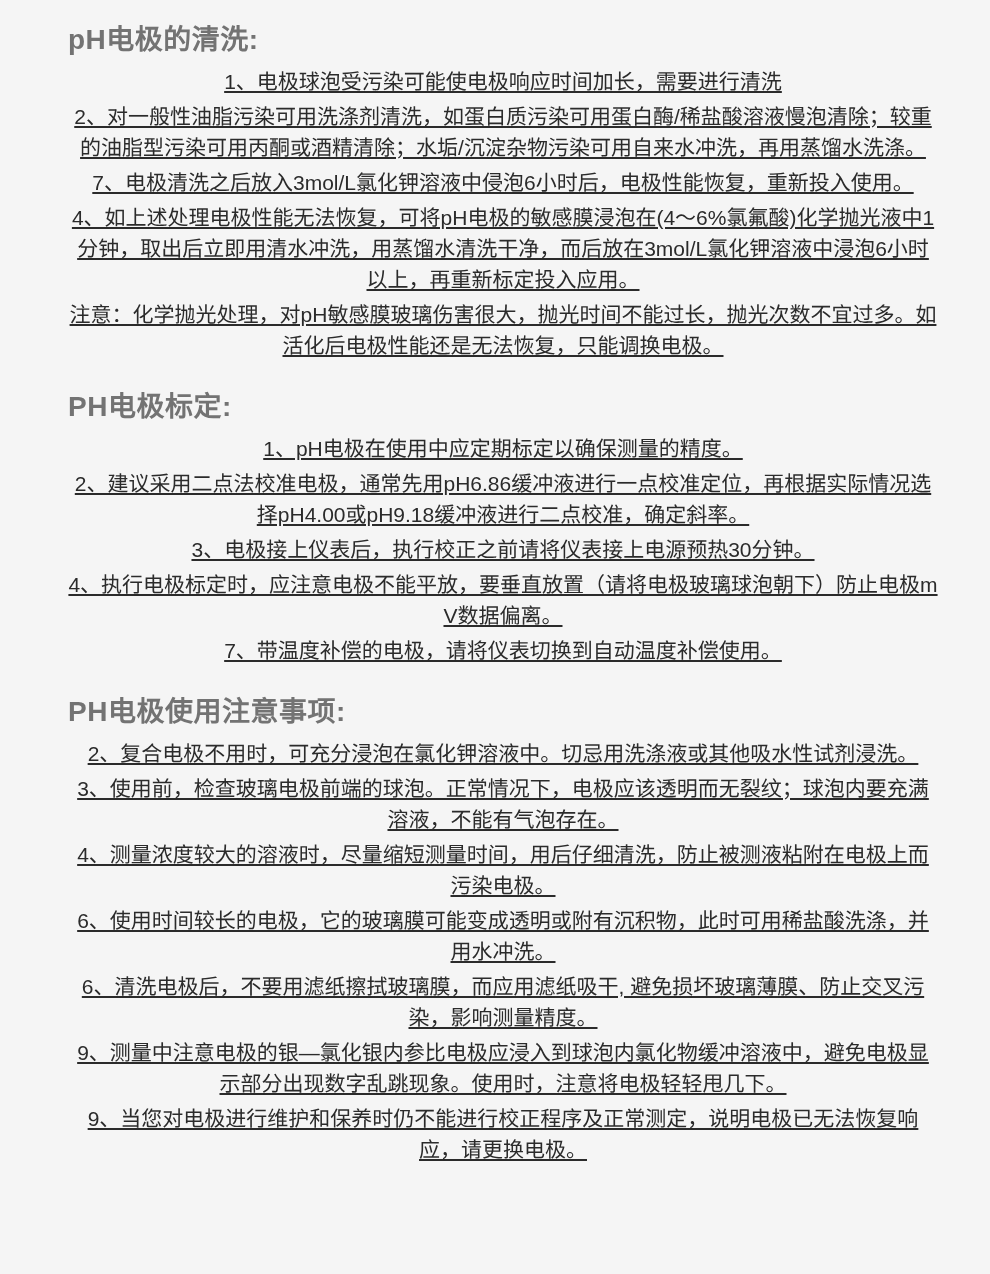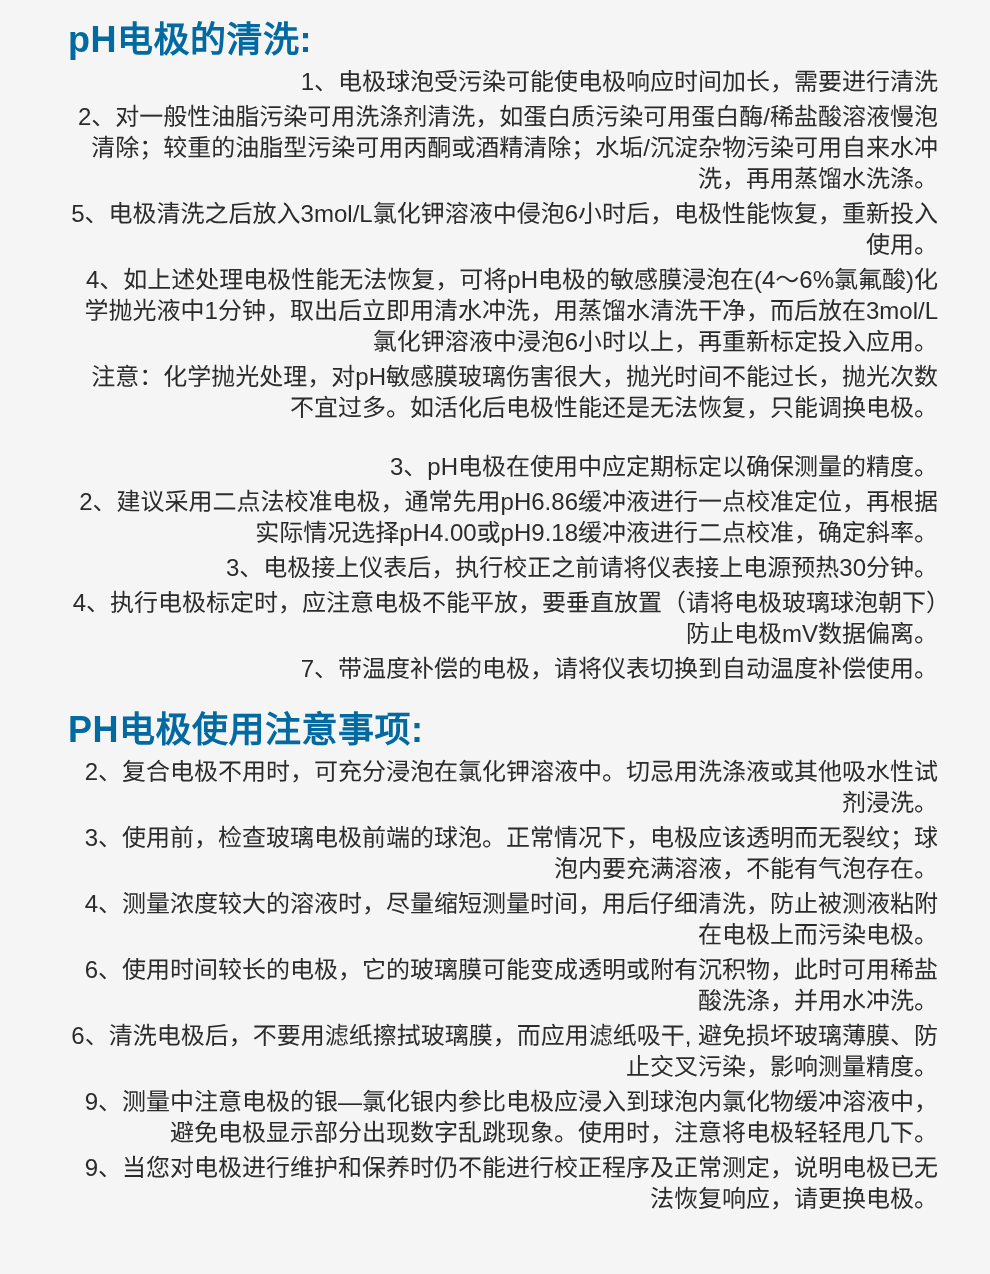--- a/index.html
+++ b/index.html
@@ -13,52 +13,54 @@
     color: #2b2b2b;
   }
   .doc {
     width: 990px;
     min-height: 1274px;
     padding: 22px 52px 40px 68px;
   }
   .section { margin: 0; }
   .section + .section { margin-top: 28px; }
   .section-title {
-    font-size: 36px;
+    font-size: 28px;
     font-weight: 700;
     line-height: 36px;
     margin: 0 0 8px 0;
     letter-spacing: 0.5px;
-    color: #0369a1;
+    color: #737373;
   }
   .item {
-    font-size: 24px;
+    font-size: 21px;
     line-height: 31px;
     margin: 0 0 4px 0;
-    text-align: right;
+    text-align: center;
     word-break: break-all;
     color: #2b2b2b;
+    text-decoration: underline;
   }
 </style>
 </head>
 <body style="background: rgb(245, 245, 245); color: rgb(43, 43, 43);">
 
 <div class="doc">
 
   <section class="section">
     <h2 class="section-title">pH电极的清洗:</h2>
     <p class="item">1、电极球泡受污染可能使电极响应时间加长，需要进行清洗</p>
     <p class="item">2、对一般性油脂污染可用洗涤剂清洗，如蛋白质污染可用蛋白酶/稀盐酸溶液慢泡清除；较重的油脂型污染可用丙酮或酒精清除；水垢/沉淀杂物污染可用自来水冲洗，再用蒸馏水洗涤。</p>
-    <p class="item">5、电极清洗之后放入3mol/L氯化钾溶液中侵泡6小时后，电极性能恢复，重新投入使用。</p>
+    <p class="item">7、电极清洗之后放入3mol/L氯化钾溶液中侵泡6小时后，电极性能恢复，重新投入使用。</p>
     <p class="item">4、如上述处理电极性能无法恢复，可将pH电极的敏感膜浸泡在(4～6%氯氟酸)化学抛光液中1分钟，取出后立即用清水冲洗，用蒸馏水清洗干净，而后放在3mol/L氯化钾溶液中浸泡6小时以上，再重新标定投入应用。</p>
     <p class="item">注意：化学抛光处理，对pH敏感膜玻璃伤害很大，抛光时间不能过长，抛光次数不宜过多。如活化后电极性能还是无法恢复，只能调换电极。</p>
   </section>
 
   <section class="section">
-    <p class="item">3、pH电极在使用中应定期标定以确保测量的精度。</p>
+    <h2 class="section-title">PH电极标定:</h2>
+    <p class="item">1、pH电极在使用中应定期标定以确保测量的精度。</p>
     <p class="item">2、建议采用二点法校准电极，通常先用pH6.86缓冲液进行一点校准定位，再根据实际情况选择pH4.00或pH9.18缓冲液进行二点校准，确定斜率。</p>
     <p class="item">3、电极接上仪表后，执行校正之前请将仪表接上电源预热30分钟。</p>
     <p class="item">4、执行电极标定时，应注意电极不能平放，要垂直放置（请将电极玻璃球泡朝下）防止电极mV数据偏离。</p>
     <p class="item">7、带温度补偿的电极，请将仪表切换到自动温度补偿使用。</p>
   </section>
 
   <section class="section">
     <h2 class="section-title">PH电极使用注意事项:</h2>
     <p class="item">2、复合电极不用时，可充分浸泡在氯化钾溶液中。切忌用洗涤液或其他吸水性试剂浸洗。</p>
     <p class="item">3、使用前，检查玻璃电极前端的球泡。正常情况下，电极应该透明而无裂纹；球泡内要充满溶液，不能有气泡存在。</p>

